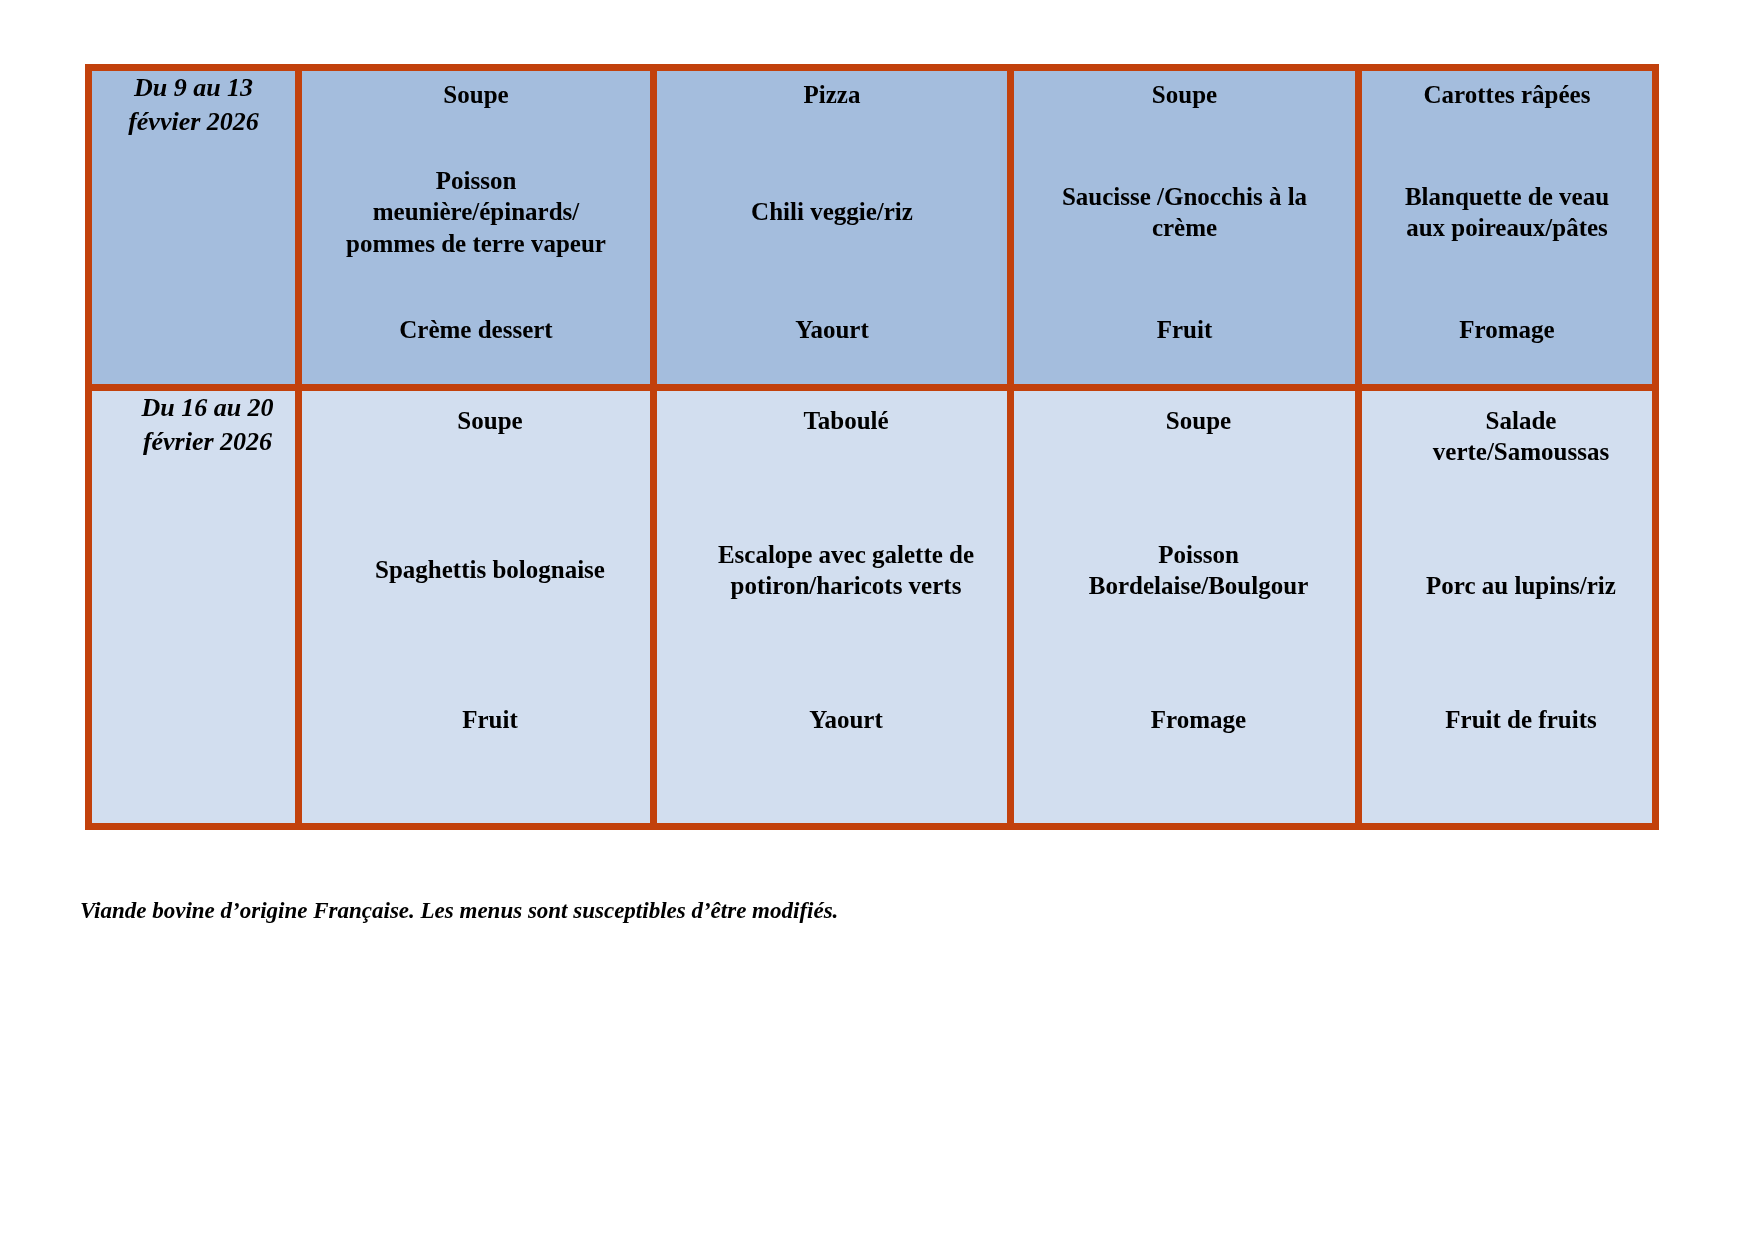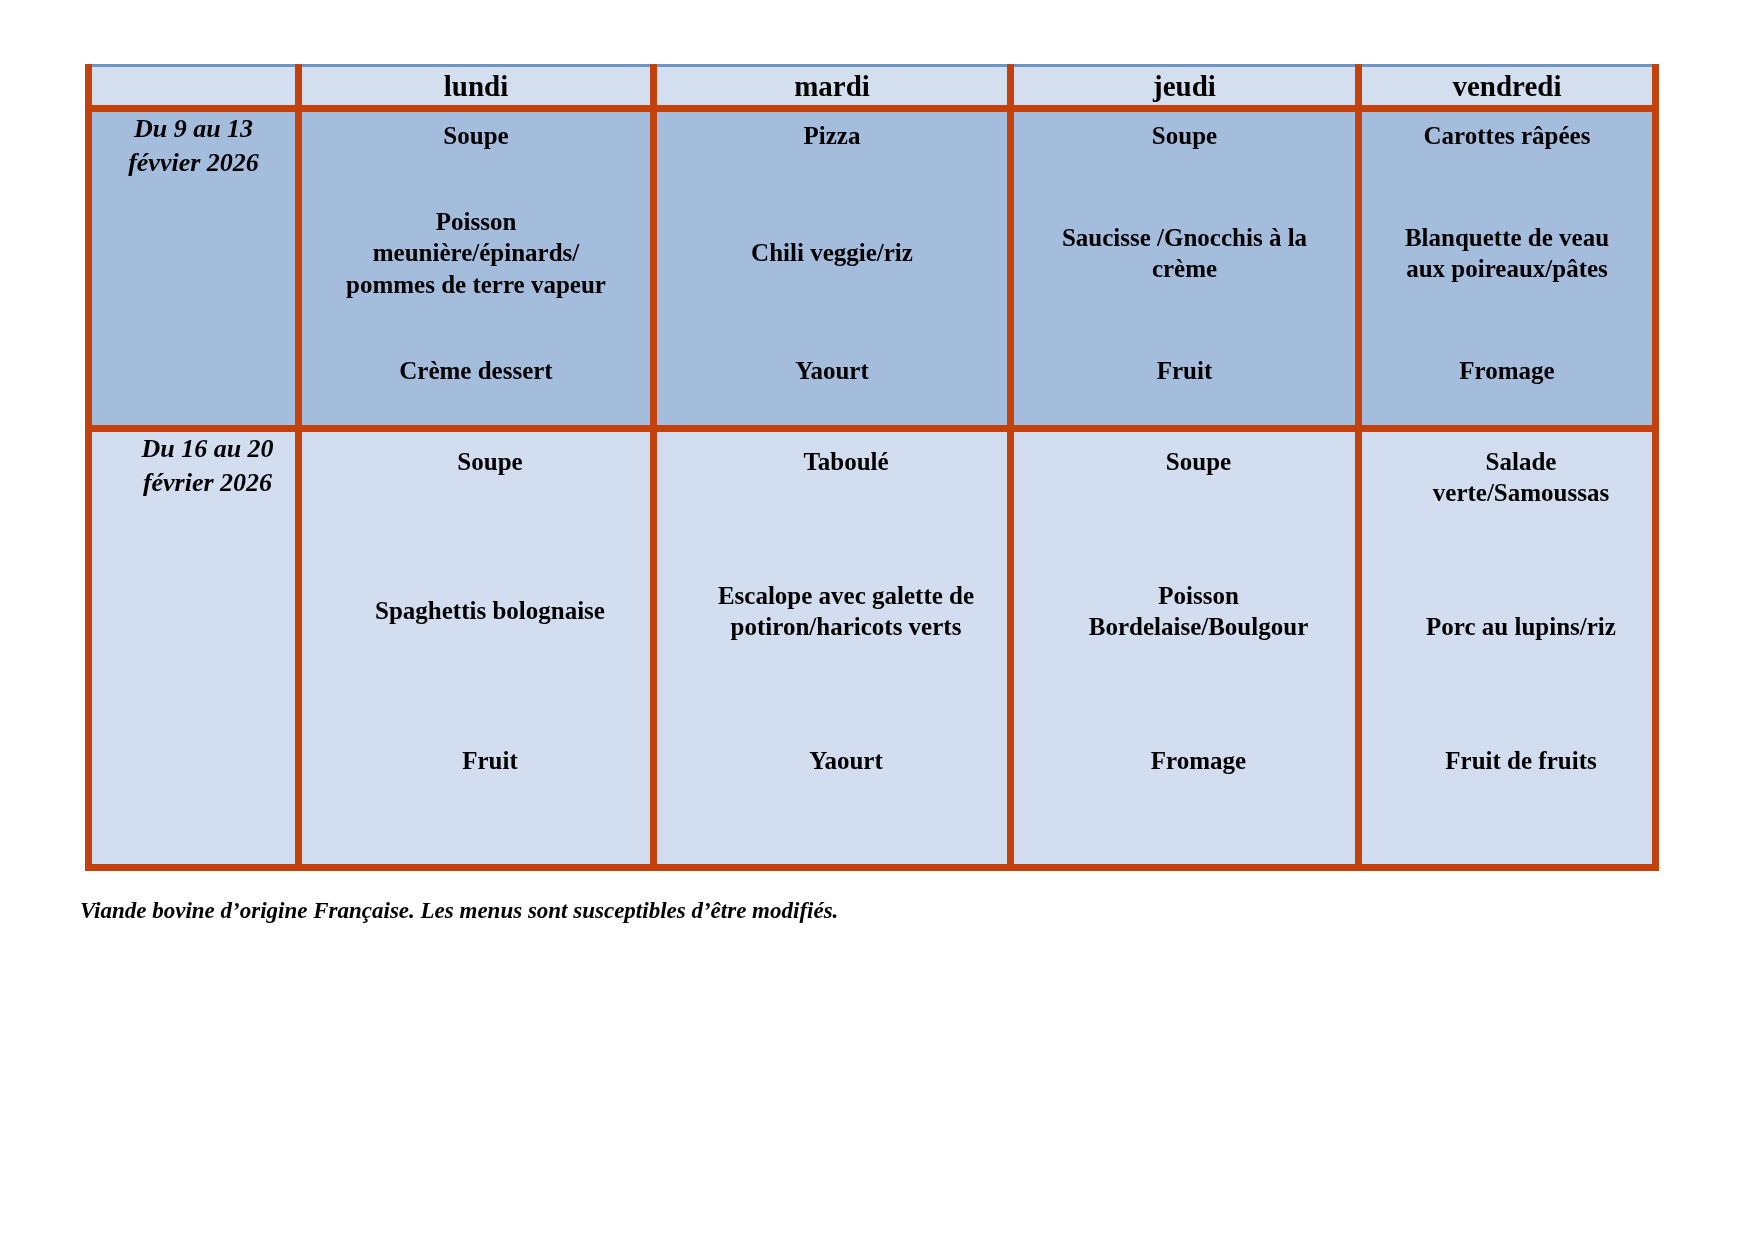--- a/index.html
+++ b/index.html
@@ -79,27 +79,20 @@
   <table class="menu-table">
     <colgroup>
       <col style="width:210px">
       <col style="width:355px">
       <col style="width:357px">
       <col style="width:348px">
       <col style="width:297px">
     </colgroup>
 
     <tbody>
-        <tr class="header-row">
-      <td></td>
-      <td>lundi</td>
-      <td>mardi</td>
-      <td>jeudi</td>
-      <td>vendredi</td>
-    </tr>
 
     <tr class="week1">
       <td class="week-label">Du 9 au 13
 févvier 2026</td>
       <td>
         <div class="menu">
           <div>Soupe</div>
           <div>Poisson
 meunière/épinards/
 pommes de terre vapeur</div>

